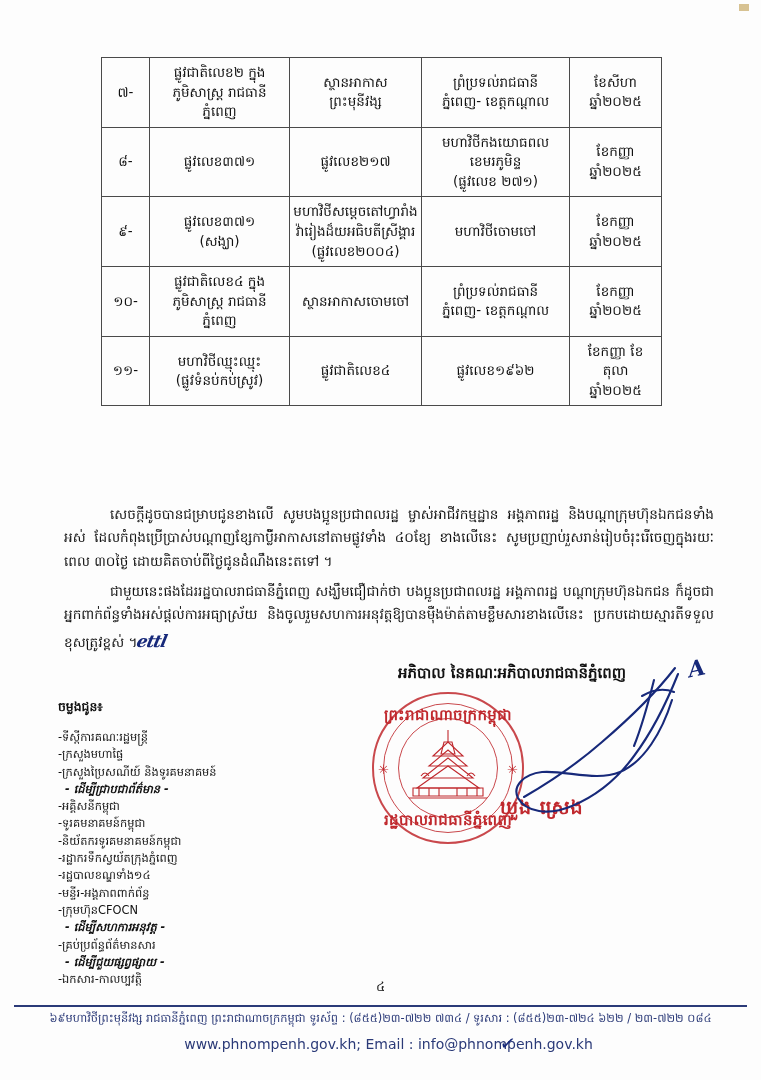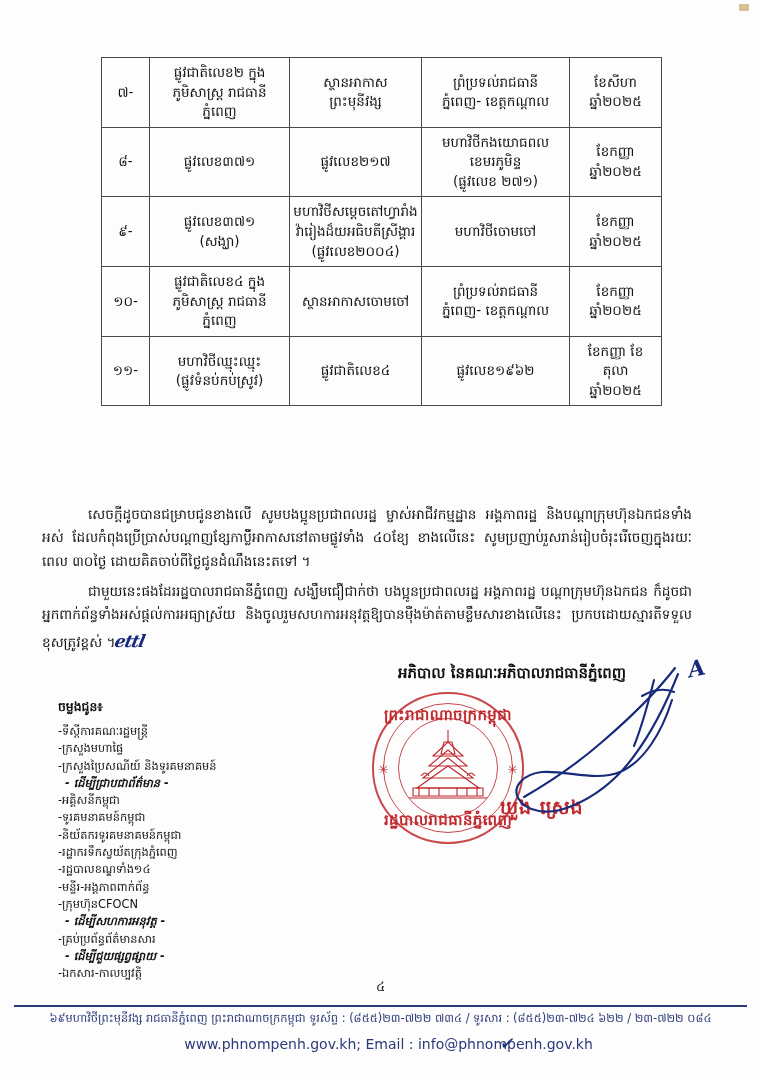--- a/index.html
+++ b/index.html
@@ -50,21 +50,21 @@
     display: block;
   }
   .total-row td {
     height: 52px;
     font-size: 14px;
   }
 
   
   .para {
     position: absolute;
-    left: 42px;
+    left: 64px;
     width: 650px;
     font-size: 13.6px;
     line-height: 1.72;
     text-align: justify;
     color: #111;
   }
   .para .indent { display: inline-block; width: 46px; }
   #para-1 { top: 503px; }
   #para-2 { top: 580px; }
 
@@ -171,21 +171,21 @@
     position: absolute;
     left: 58px;
     top: 698px;
     font-size: 11.4px;
     line-height: 1.52;
     color: #111;
   }
   .cc-title {
     font-weight: bold;
     font-size: 12.4px;
-    margin-bottom: 6px;
+    margin-bottom: 12px;
   }
   .cc-item { white-space: nowrap; }
   .cc-item.emph {
     font-style: italic;
     font-weight: bold;
     padding-left: 7px;
   }
 
   
   .page-no {

